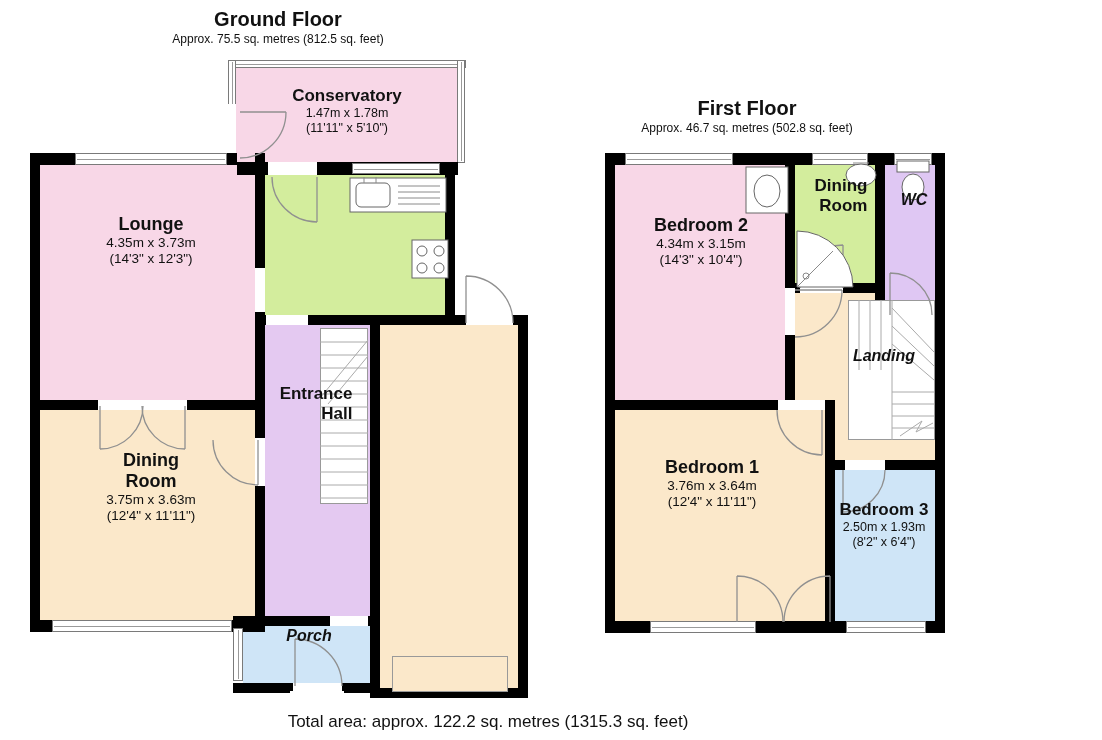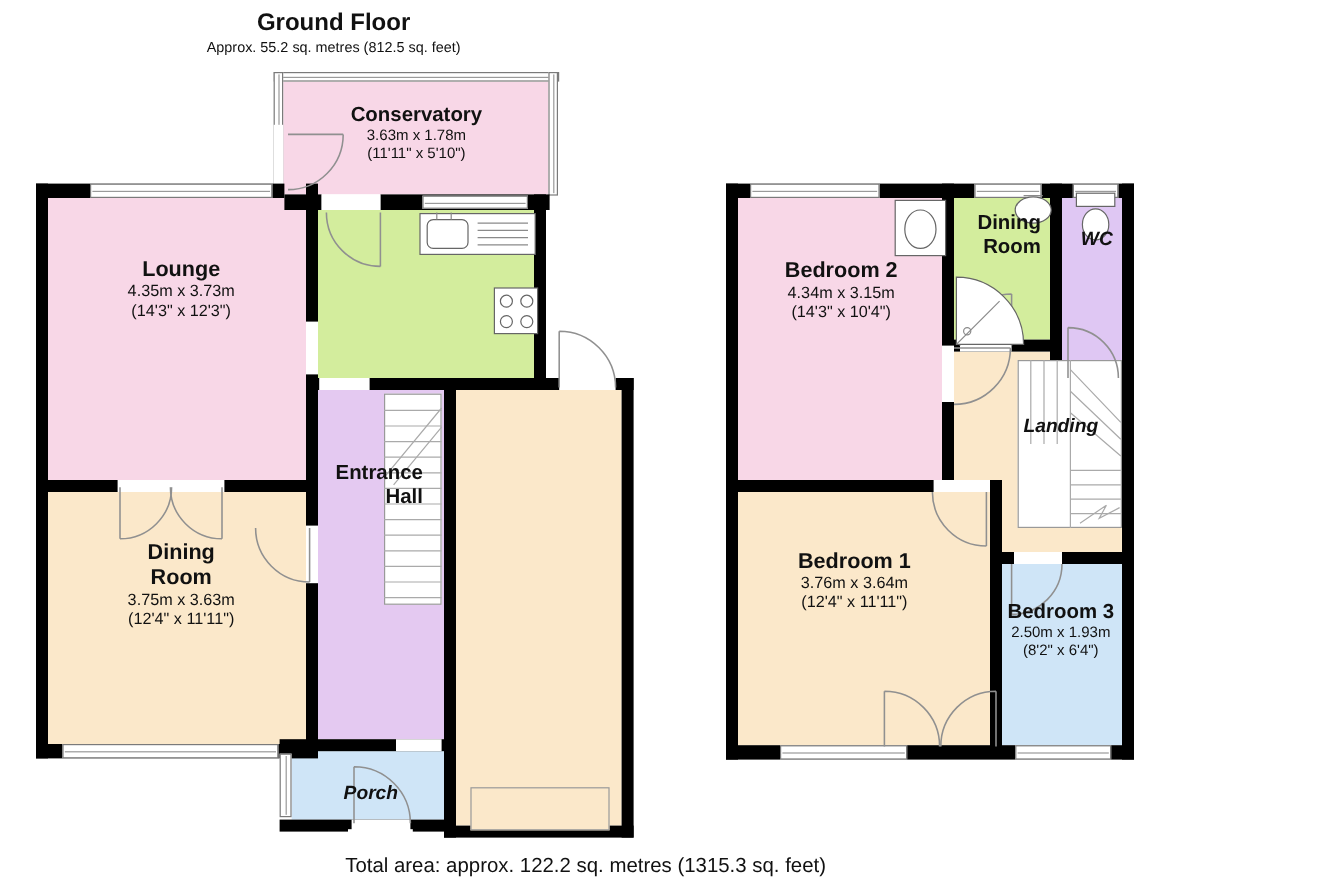--- a/index.html
+++ b/index.html
@@ -161,44 +161,48 @@
       <path d="M320 342H368M320 355H368M320 368H368M320 381H368M320 394H368M320 407H368M320 420H368M320 433H368M320 446H368M320 459H368M320 472H368M320 485H368M320 498H368"></path>
       <path d="M320 398L368 340M328 404L368 356"></path>
       <path d="M859 300V370M870 300V370M881 300V370M892 300V440M892 308L934 352M892 326L934 366M892 344L934 380M892 392H934M892 404H934M892 416H934M892 428H934"></path>
       <path d="M900 436L922 421L916 432L933 423"></path>
     </g>
   </svg>
 
 
   <div class="lbl" style="left:278px;top:8px">
     <div class="ftitle">Ground Floor</div>
-    <div class="fsub">Approx. 55.2 sq. metres (812.5 sq. feet)</div>
+    <div class="fsub">Approx. 75.5 sq. metres (812.5 sq. feet)</div>
+  </div>
+  <div class="lbl" style="left:747px;top:97px">
+    <div class="ftitle">First Floor</div>
+    <div class="fsub">Approx. 46.7 sq. metres (502.8 sq. feet)</div>
   </div>
 
   <div class="lbl" style="left:347px;top:86px">
     <div class="rname md">Conservatory</div>
-    <div class="rdim sm">3.63m x 1.78m</div>
+    <div class="rdim sm">1.47m x 1.78m</div>
     <div class="rdim sm">(11'11" x 5'10")</div>
   </div>
   <div class="lbl" style="left:151px;top:214px">
     <div class="rname">Lounge</div>
     <div class="rdim">4.35m x 3.73m</div>
     <div class="rdim">(14'3" x 12'3")</div>
   </div>
   <div class="lbl" style="left:316px;top:384px">
     <div class="rname md">Entrance</div>
     <div class="rname md">Hall</div>
   </div>
   <div class="lbl" style="left:151px;top:450px">
     <div class="rname">Dining</div>
     <div class="rname">Room</div>
     <div class="rdim">3.75m x 3.63m</div>
     <div class="rdim">(12'4" x 11'11")</div>
   </div>
-  <div class="lbl" style="left:309px;top:653px">
+  <div class="lbl" style="left:309px;top:627px">
     <div class="rname sm">Porch</div>
   </div>
 
   <div class="lbl" style="left:701px;top:215px">
     <div class="rname">Bedroom 2</div>
     <div class="rdim">4.34m x 3.15m</div>
     <div class="rdim">(14'3" x 10'4")</div>
   </div>
   <div class="lbl" style="left:841px;top:176px">
     <div class="rname md">Dining</div>

